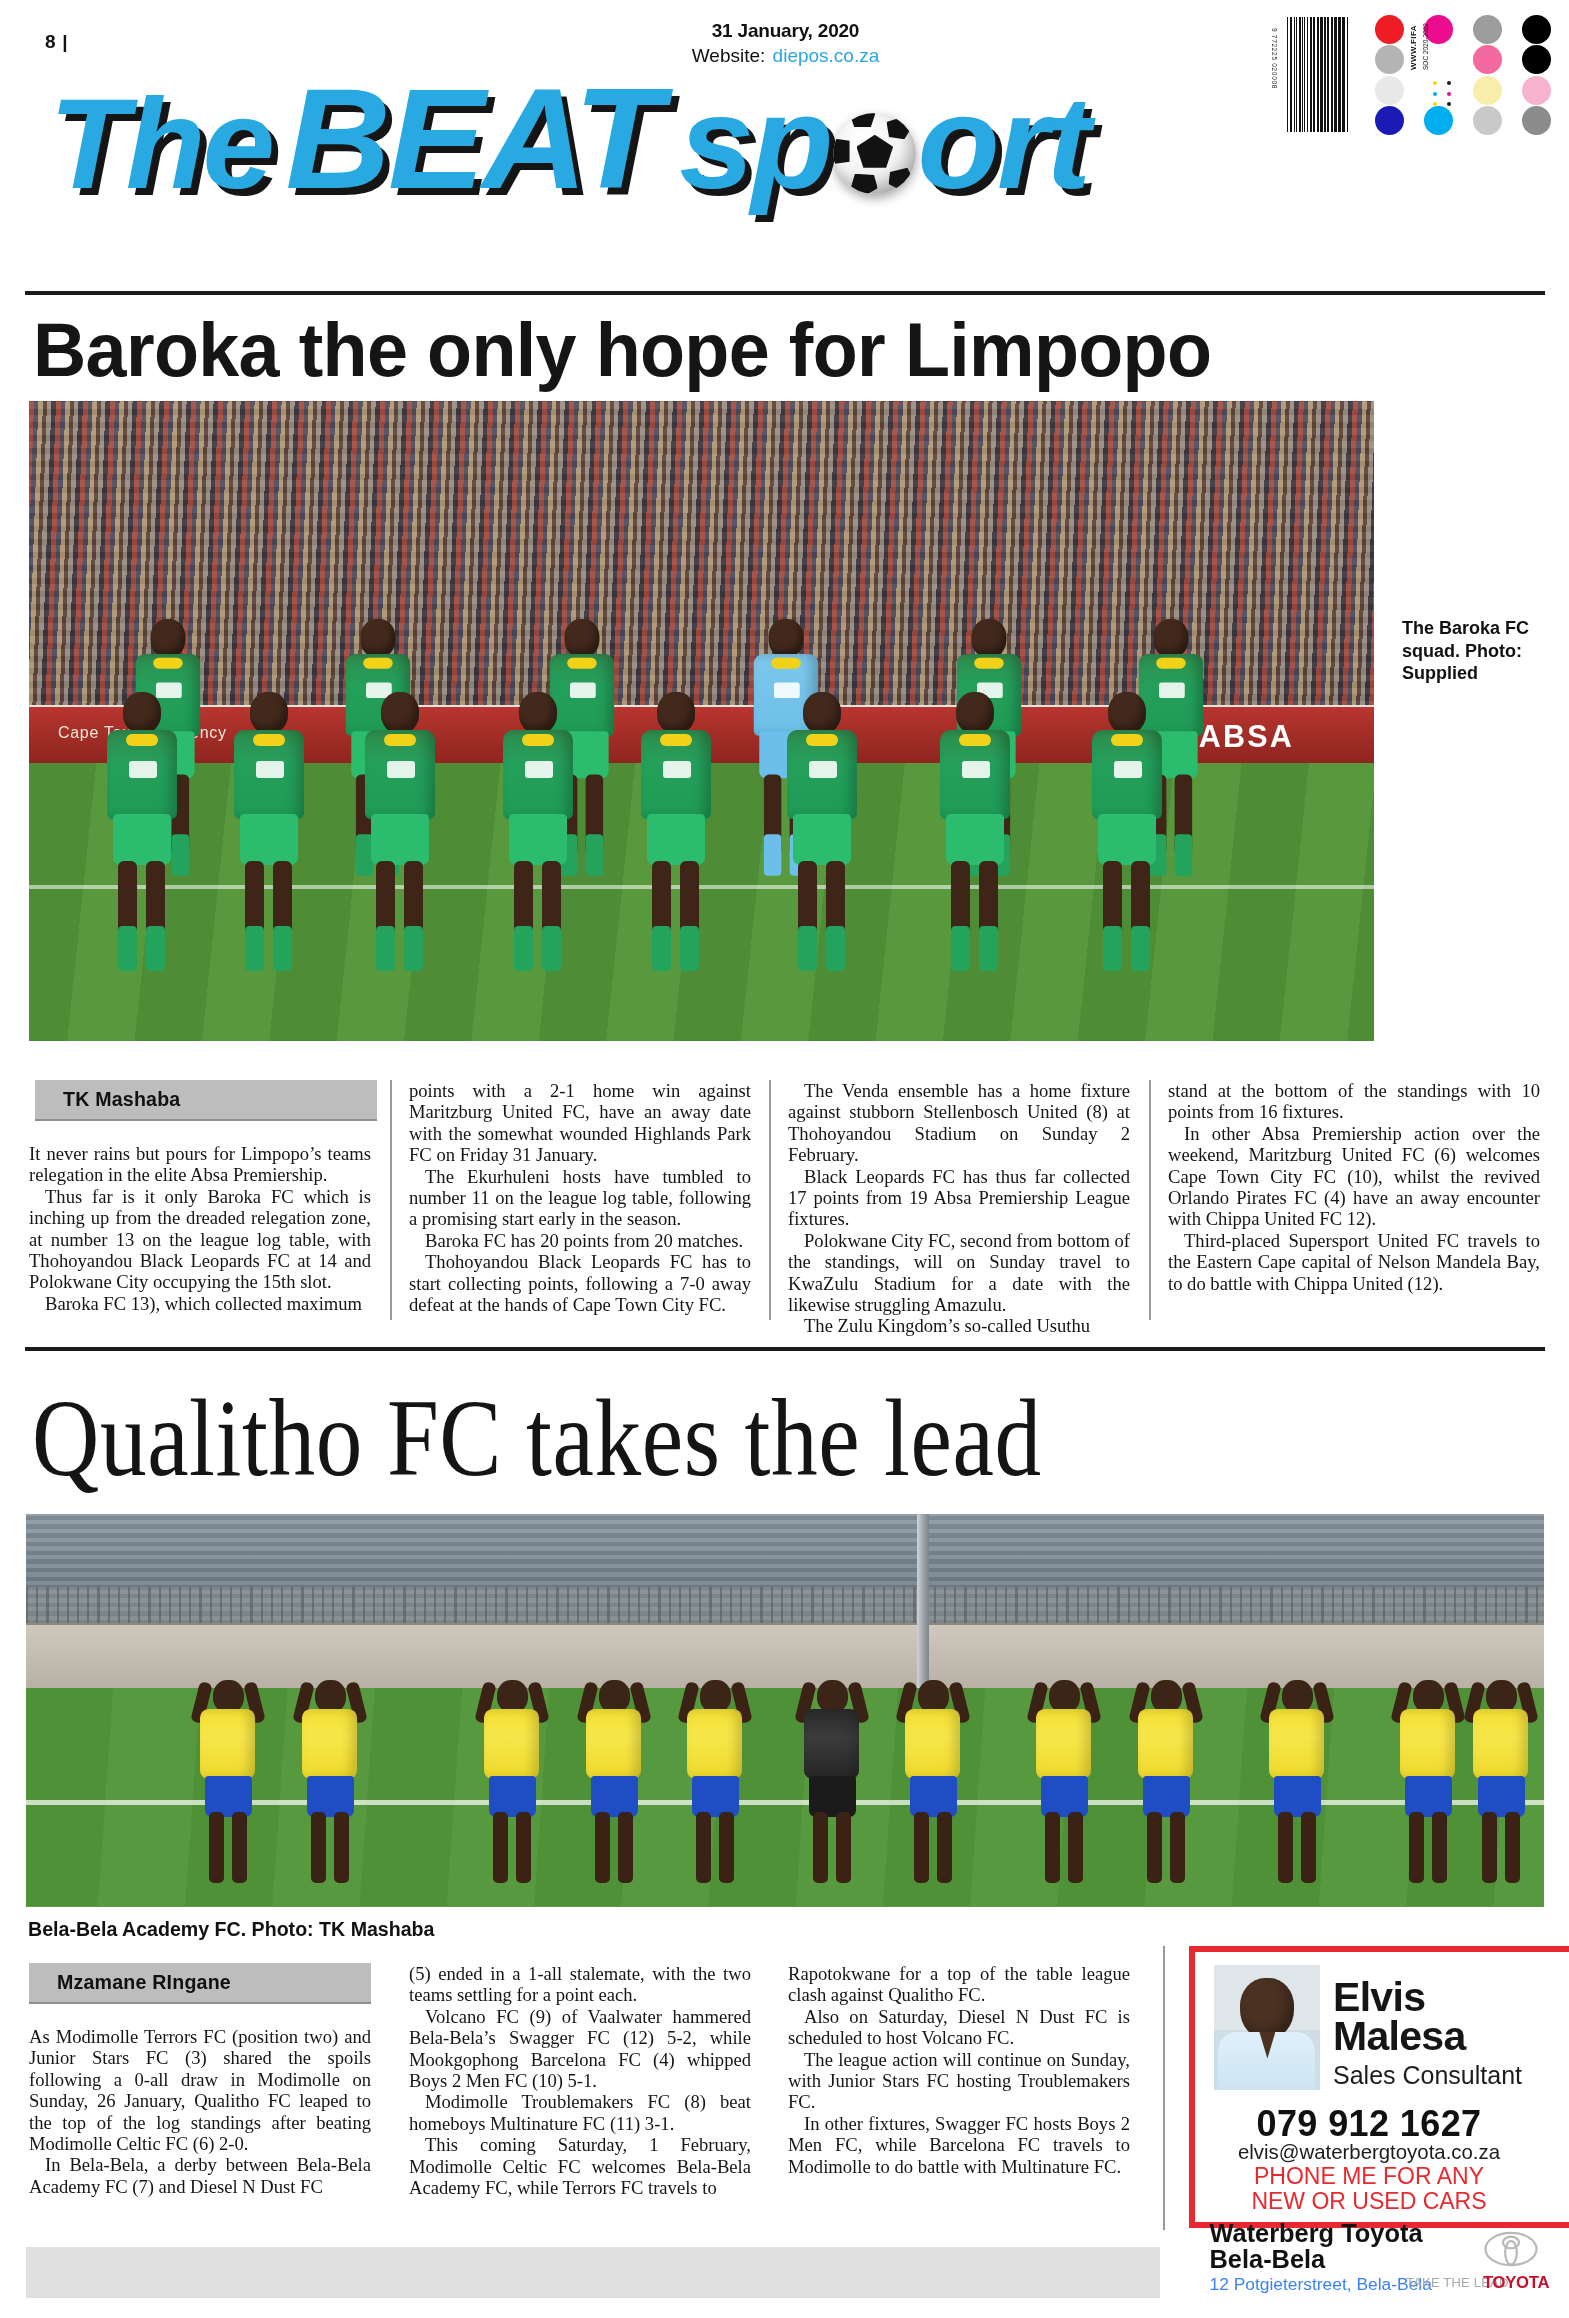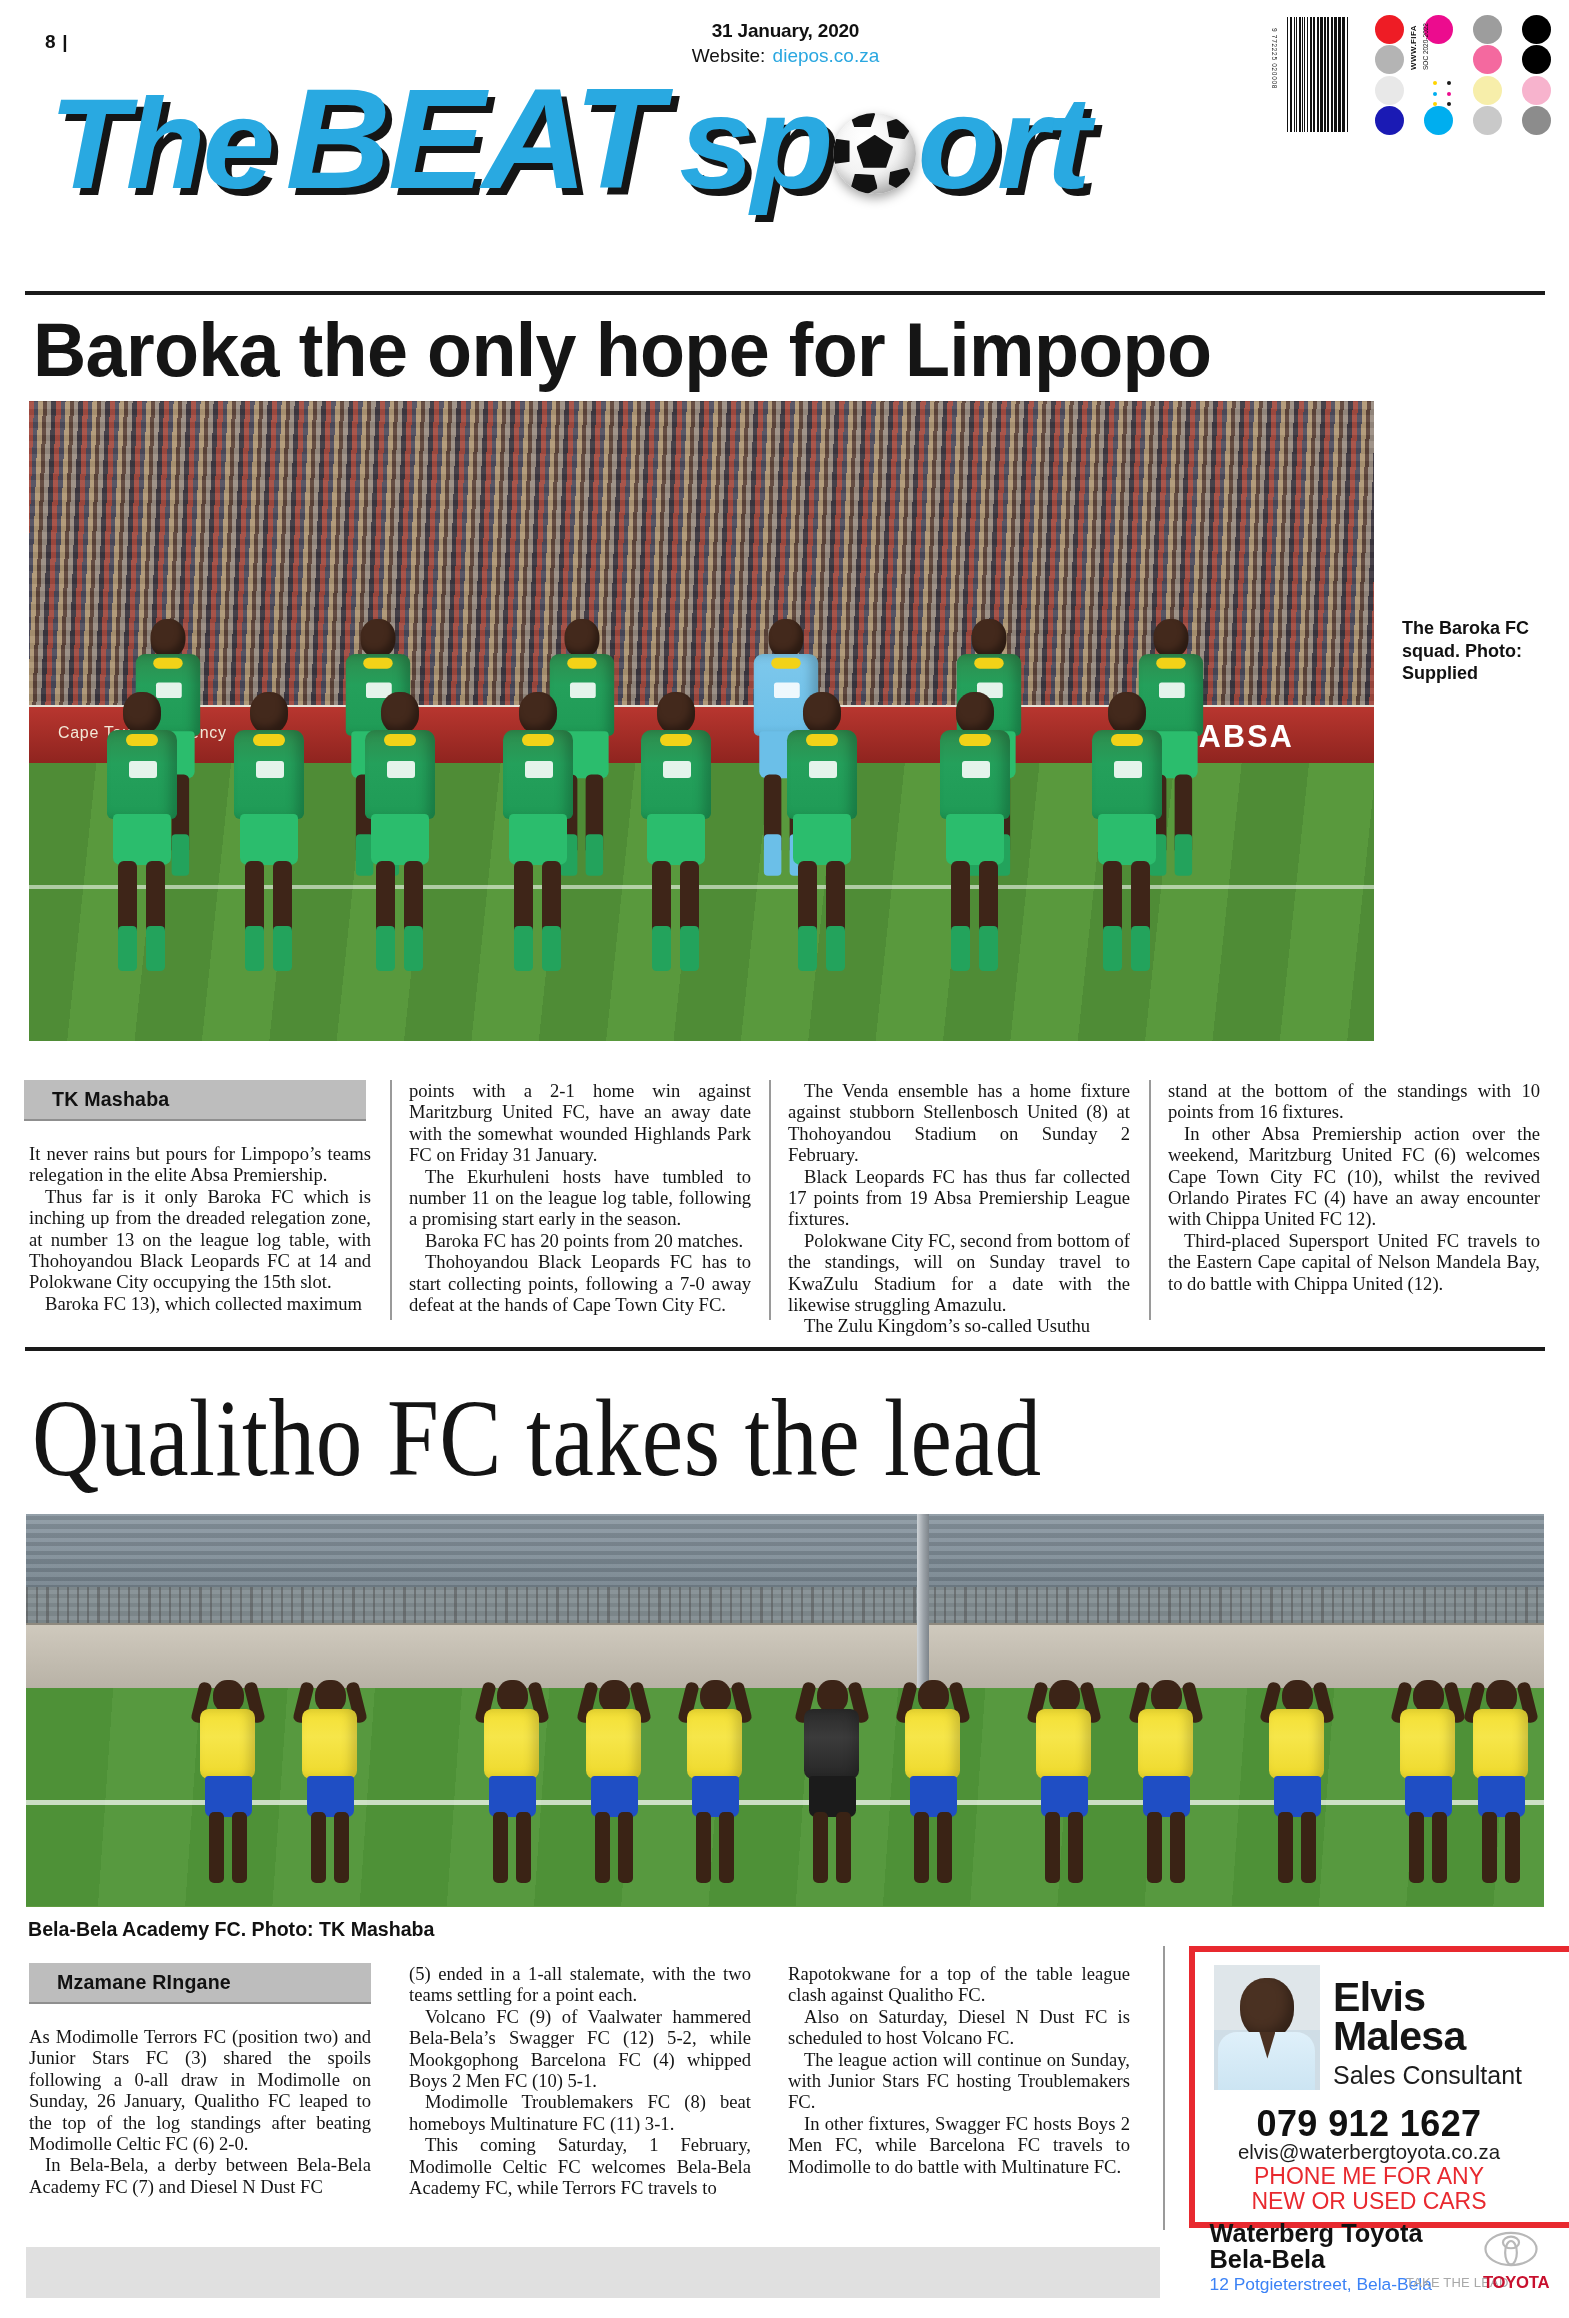--- a/index.html
+++ b/index.html
@@ -799,21 +799,21 @@
           <div class="legL"></div>
           <div class="legR"></div>
           <div class="sockL"></div>
           <div class="sockR"></div>
         </div>
       </div>
   </div>
 
   <div class="cap1">The Baroka FC squad.  Photo: Supplied</div>
 
-  <div class="byline" style="left:24px; top:1080px; width:342px;">
+  <div class="byline" style="left:35px; top:1080px; width:342px;">
     <span>TK Mashaba</span>
   </div>
 
   <div class="col" id="a1c1" style="left:29px; top:1143px; width:342px;">
       <p>It never rains but pours for Limpopo’s teams relegation in the elite Absa Premiership.</p>
       <p class="i">Thus far is it only Baroka FC which is inching up from the dreaded relegation zone, at number 13 on the league log table, with Thohoyandou Black Leopards FC at 14 and Polokwane City occupying the 15th slot.</p>
       <p class="i">Baroka FC 13), which collected maximum</p>
     </div>
   <div class="col" id="a1c2" style="left:409px; top:1080px; width:342px;">
       <p>points with a 2-1 home win against Maritzburg United FC, have an away date with the somewhat wounded Highlands Park FC on Friday 31 January.</p>

